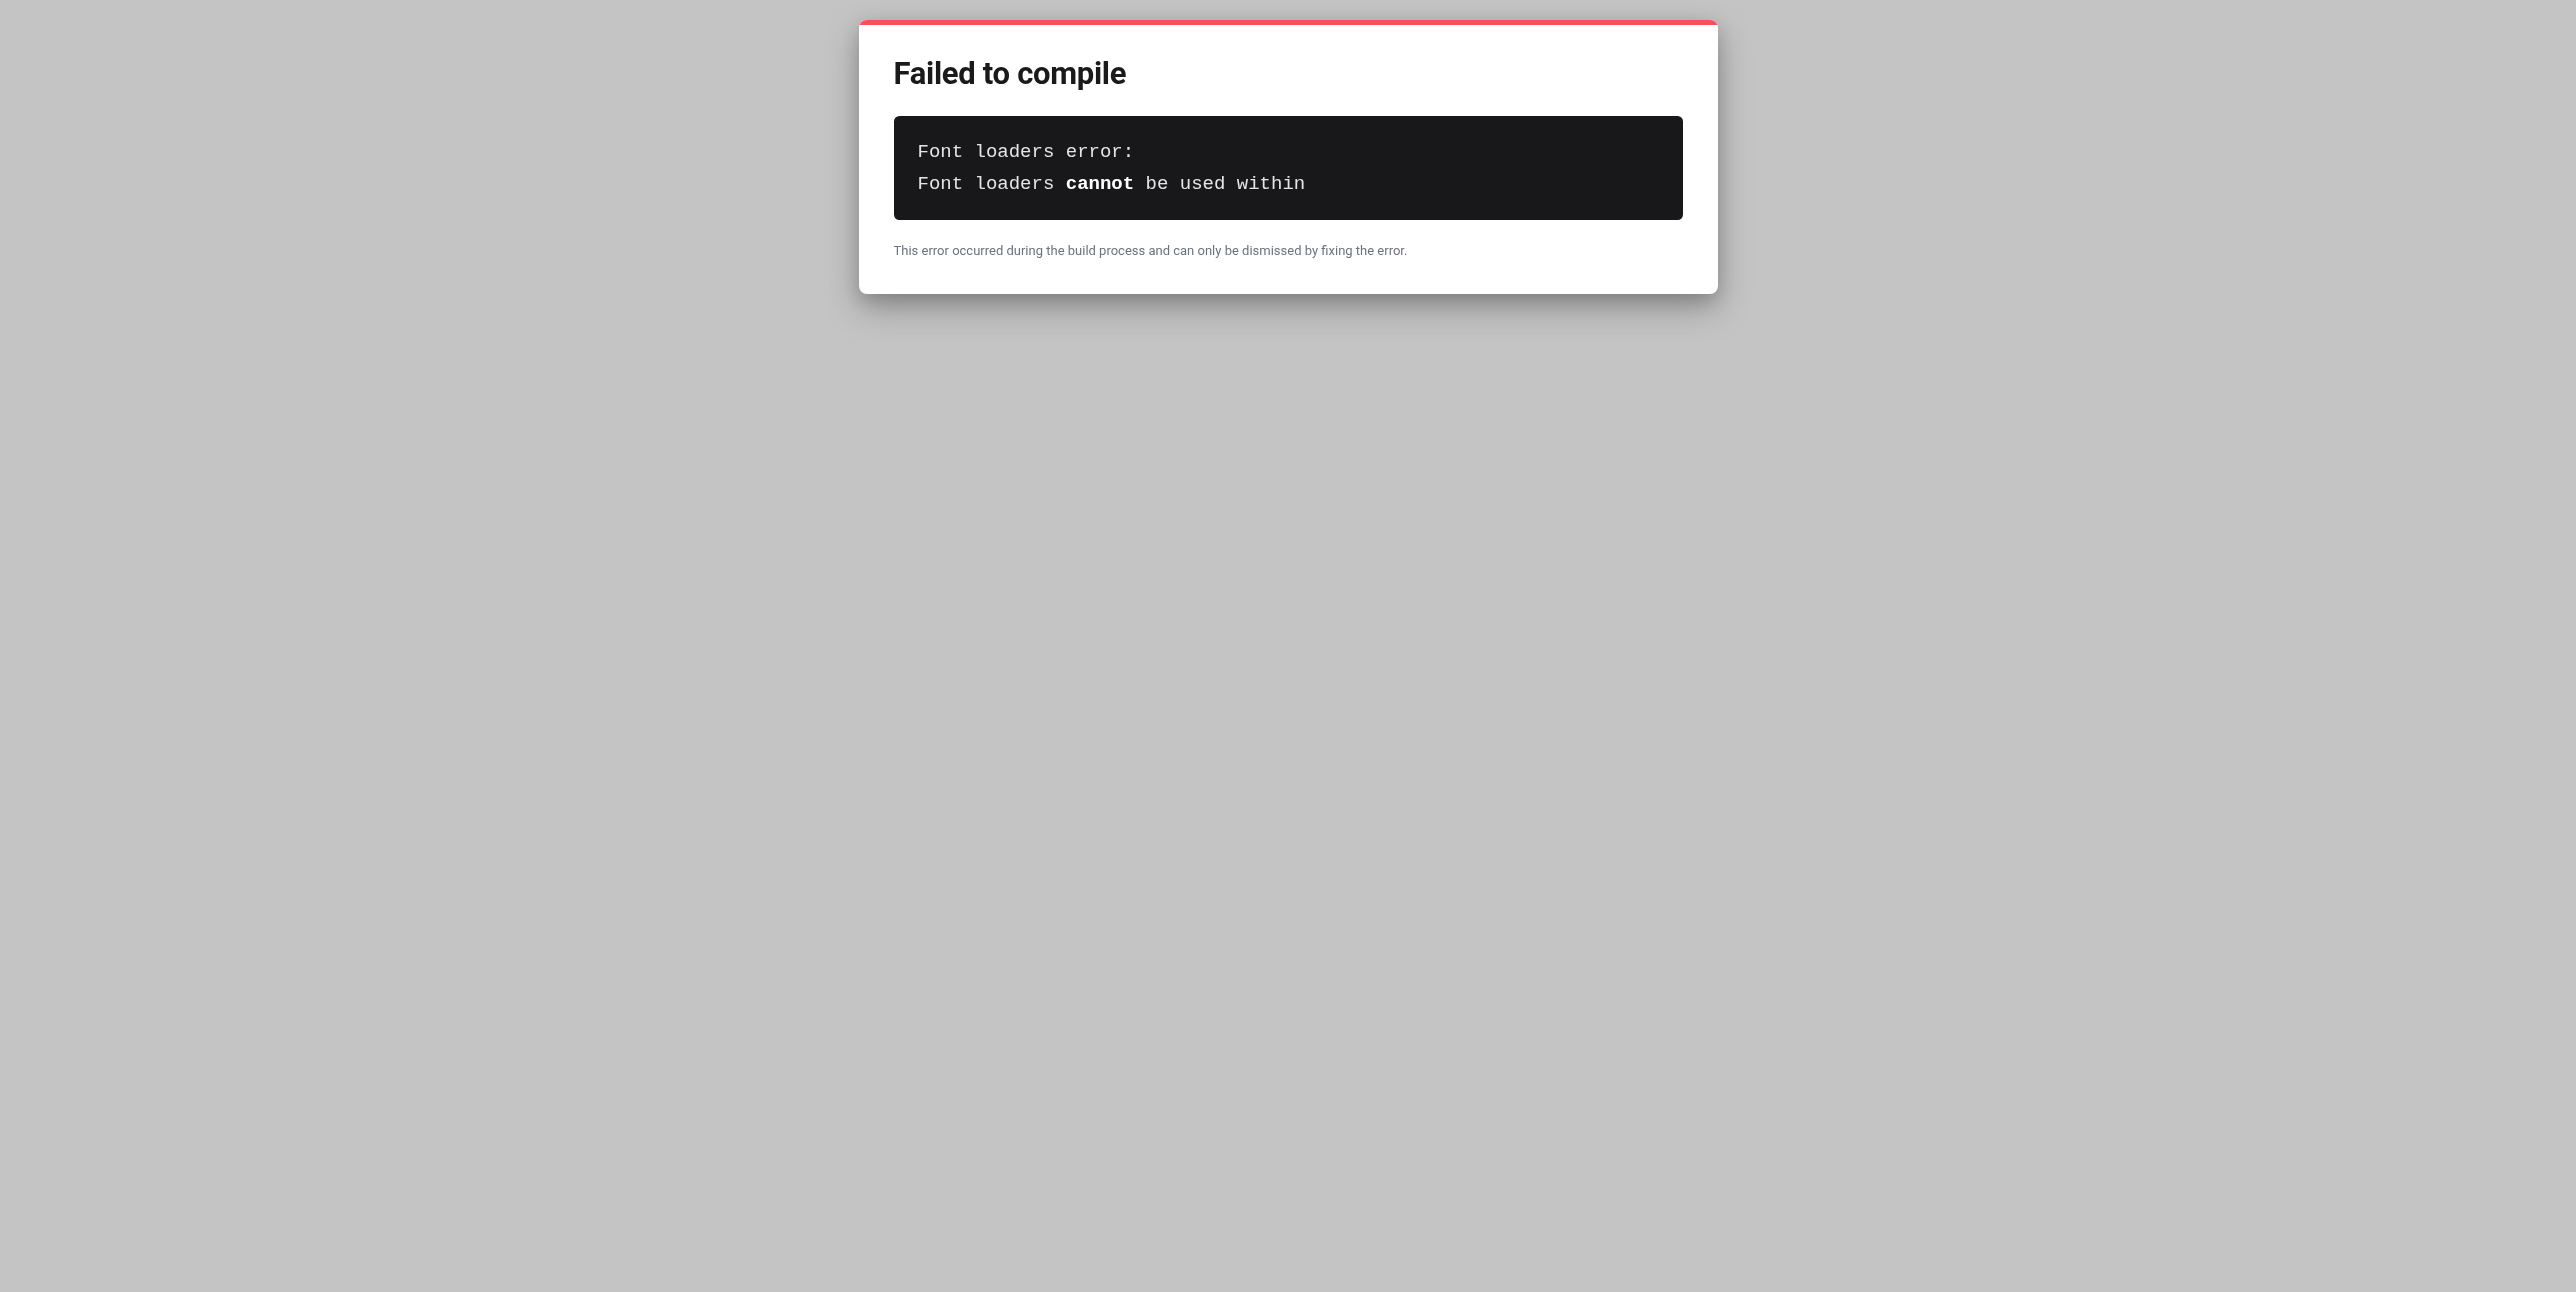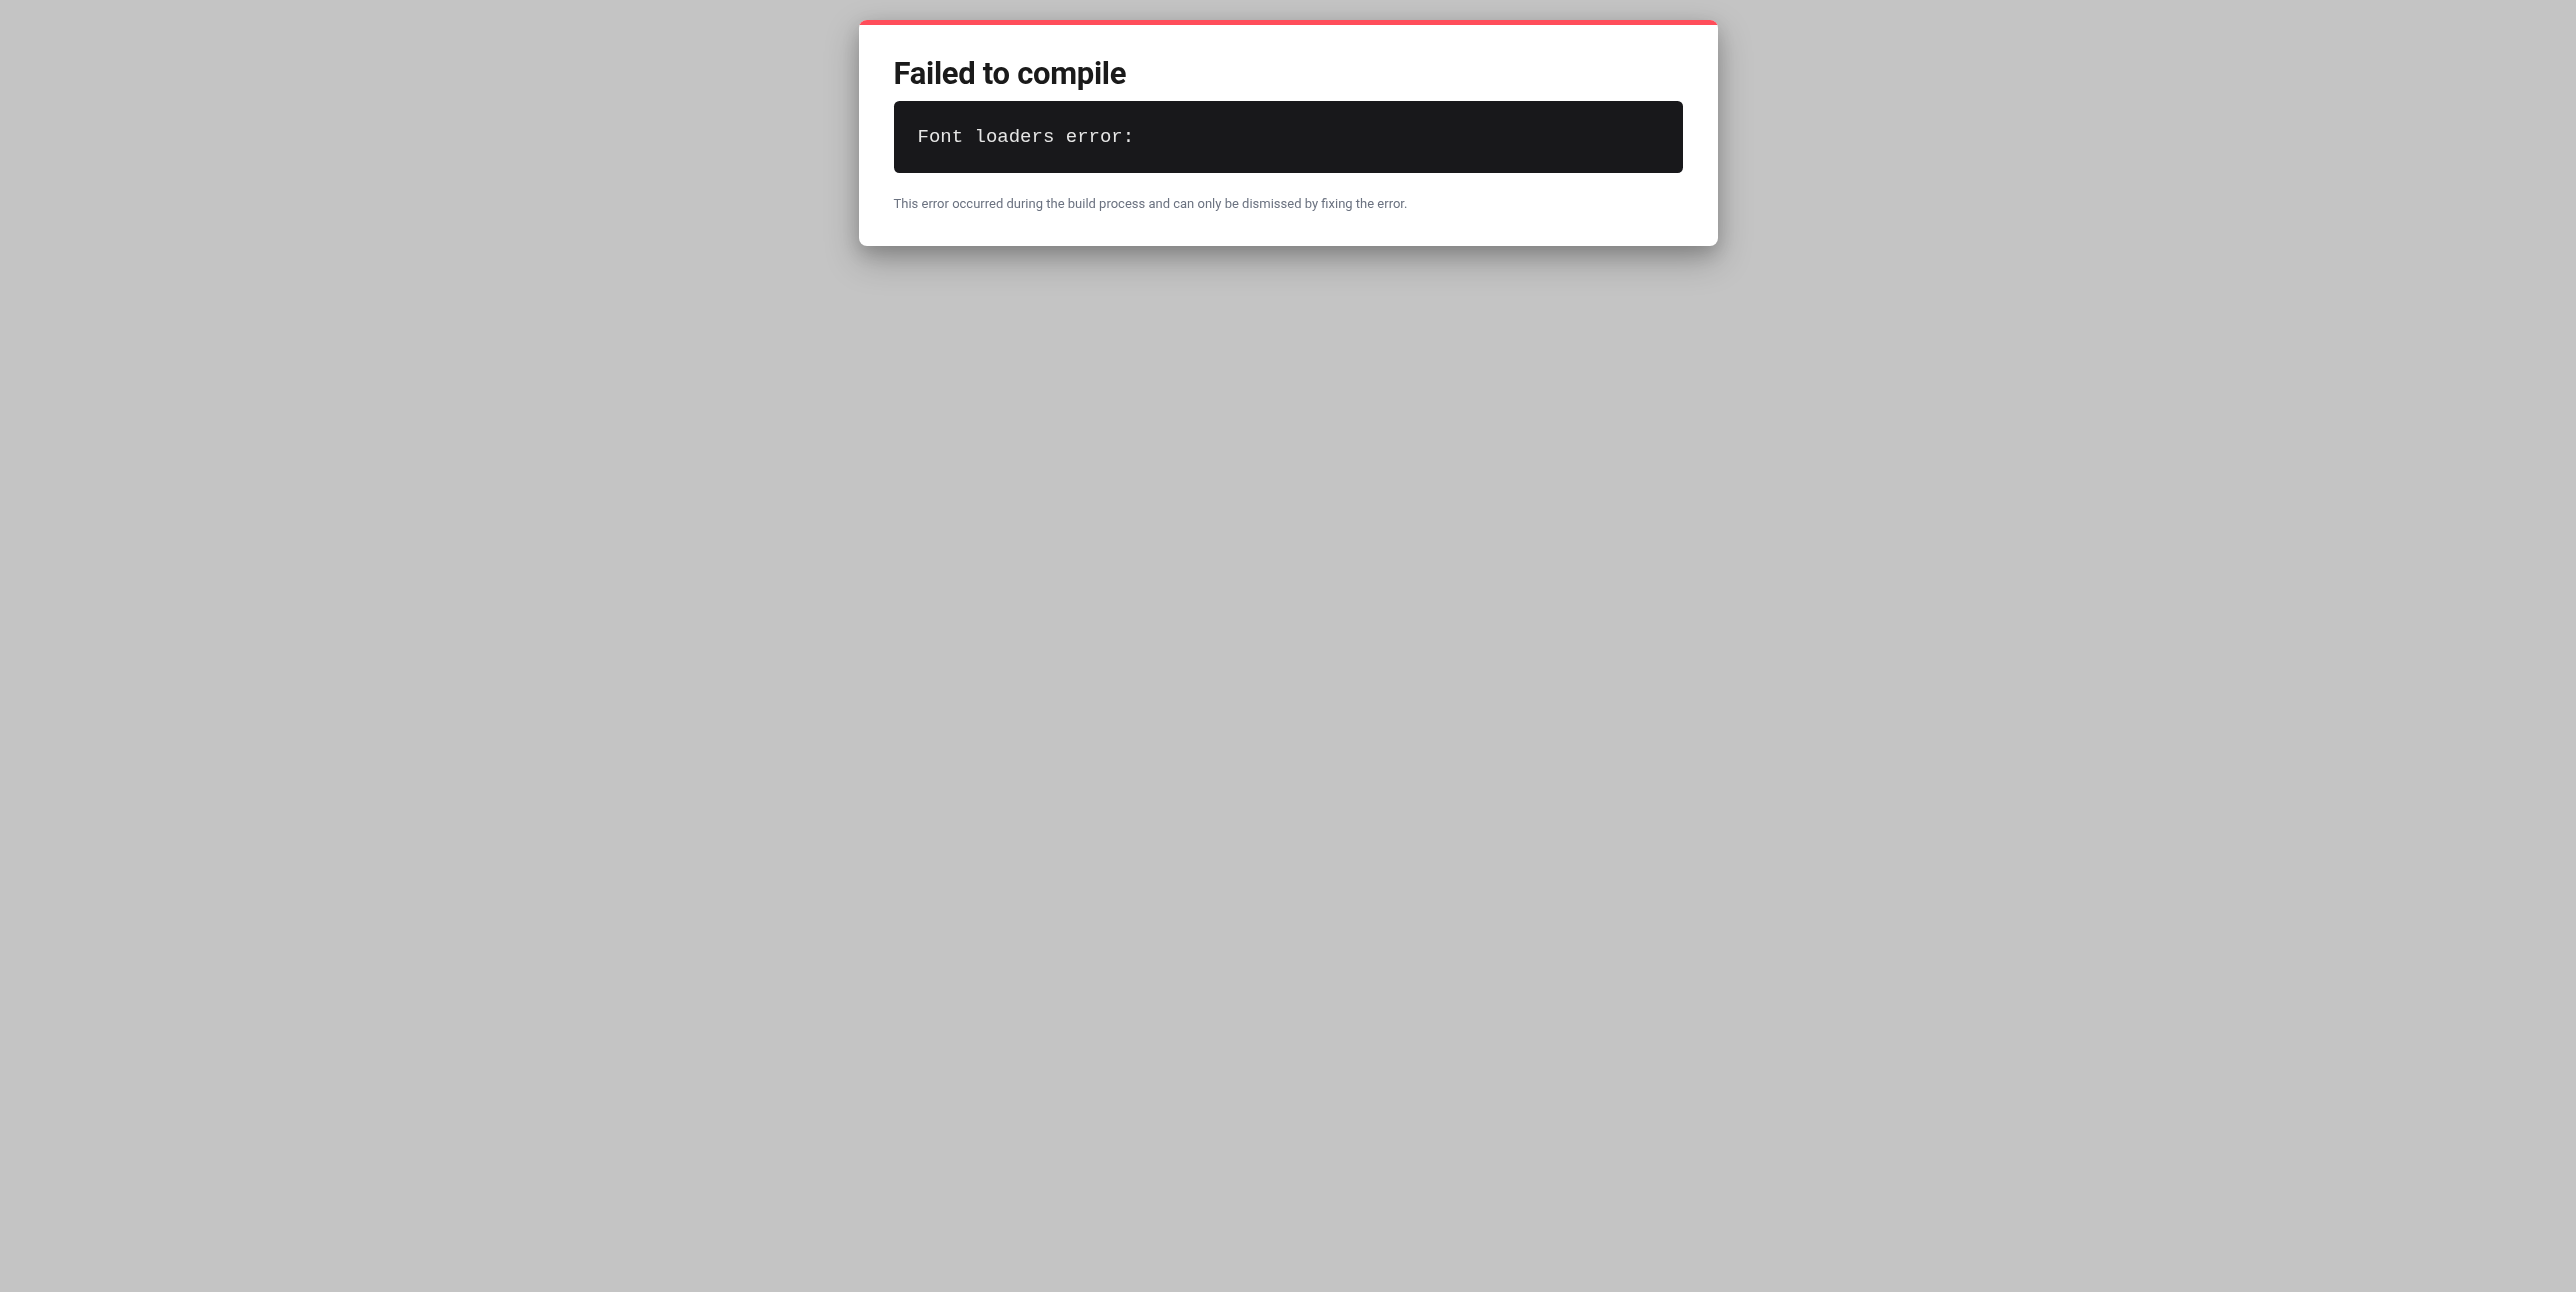--- a/index.html
+++ b/index.html
@@ -35,21 +35,21 @@
     }
     
     .error-content {
       padding: 29.5px 35px 29.5px 35px;
     }
     
     .error-title {
       font-size: 31px;
       font-weight: 700;
       color: #1a1a1a;
-      margin-bottom: 9px;
+      margin-bottom: 24px;
       letter-spacing: -0.3px;
     }
     
     .code-block {
       background-color: #18181b;
       border-radius: 5.4px;
       padding: 20px 24px;
       font-family: "SF Mono", Menlo, Monaco, Consolas, "Courier New", monospace;
       font-size: 19px;
       line-height: 1.7;
@@ -75,18 +75,19 @@
 </head>
 <body>
 
 <div class="error-card">
   <div class="error-top-bar"></div>
   <div class="error-content">
     <h1 class="error-title">Failed to compile</h1>
 
     <div class="code-block">
       <div>Font loaders error:</div>
+      <div><span>Font loaders </span><span class="bold">cannot</span><span> be used within</span></div>
     </div>
 
     <p class="error-footer">This error occurred during the build process and can only be dismissed by fixing the error.</p>
   </div>
 </div>
 
 
 </body></html>

